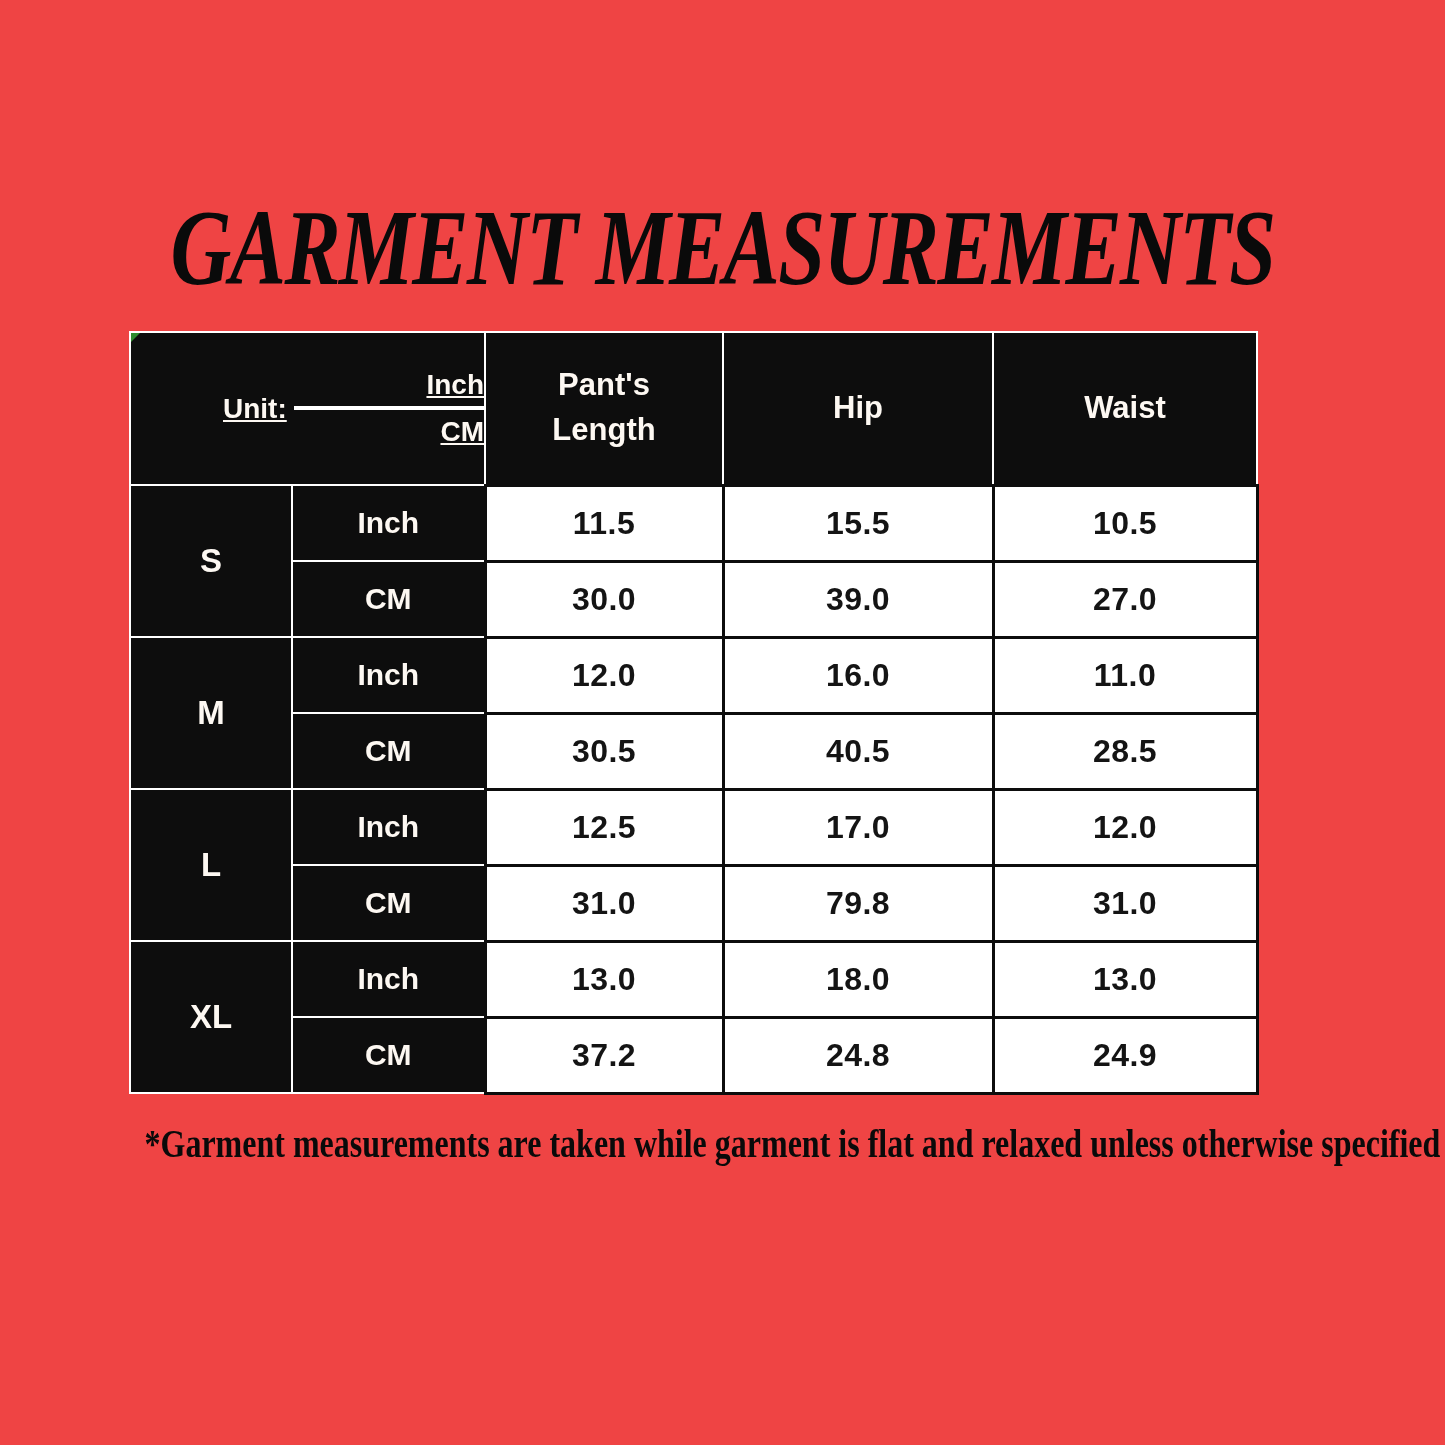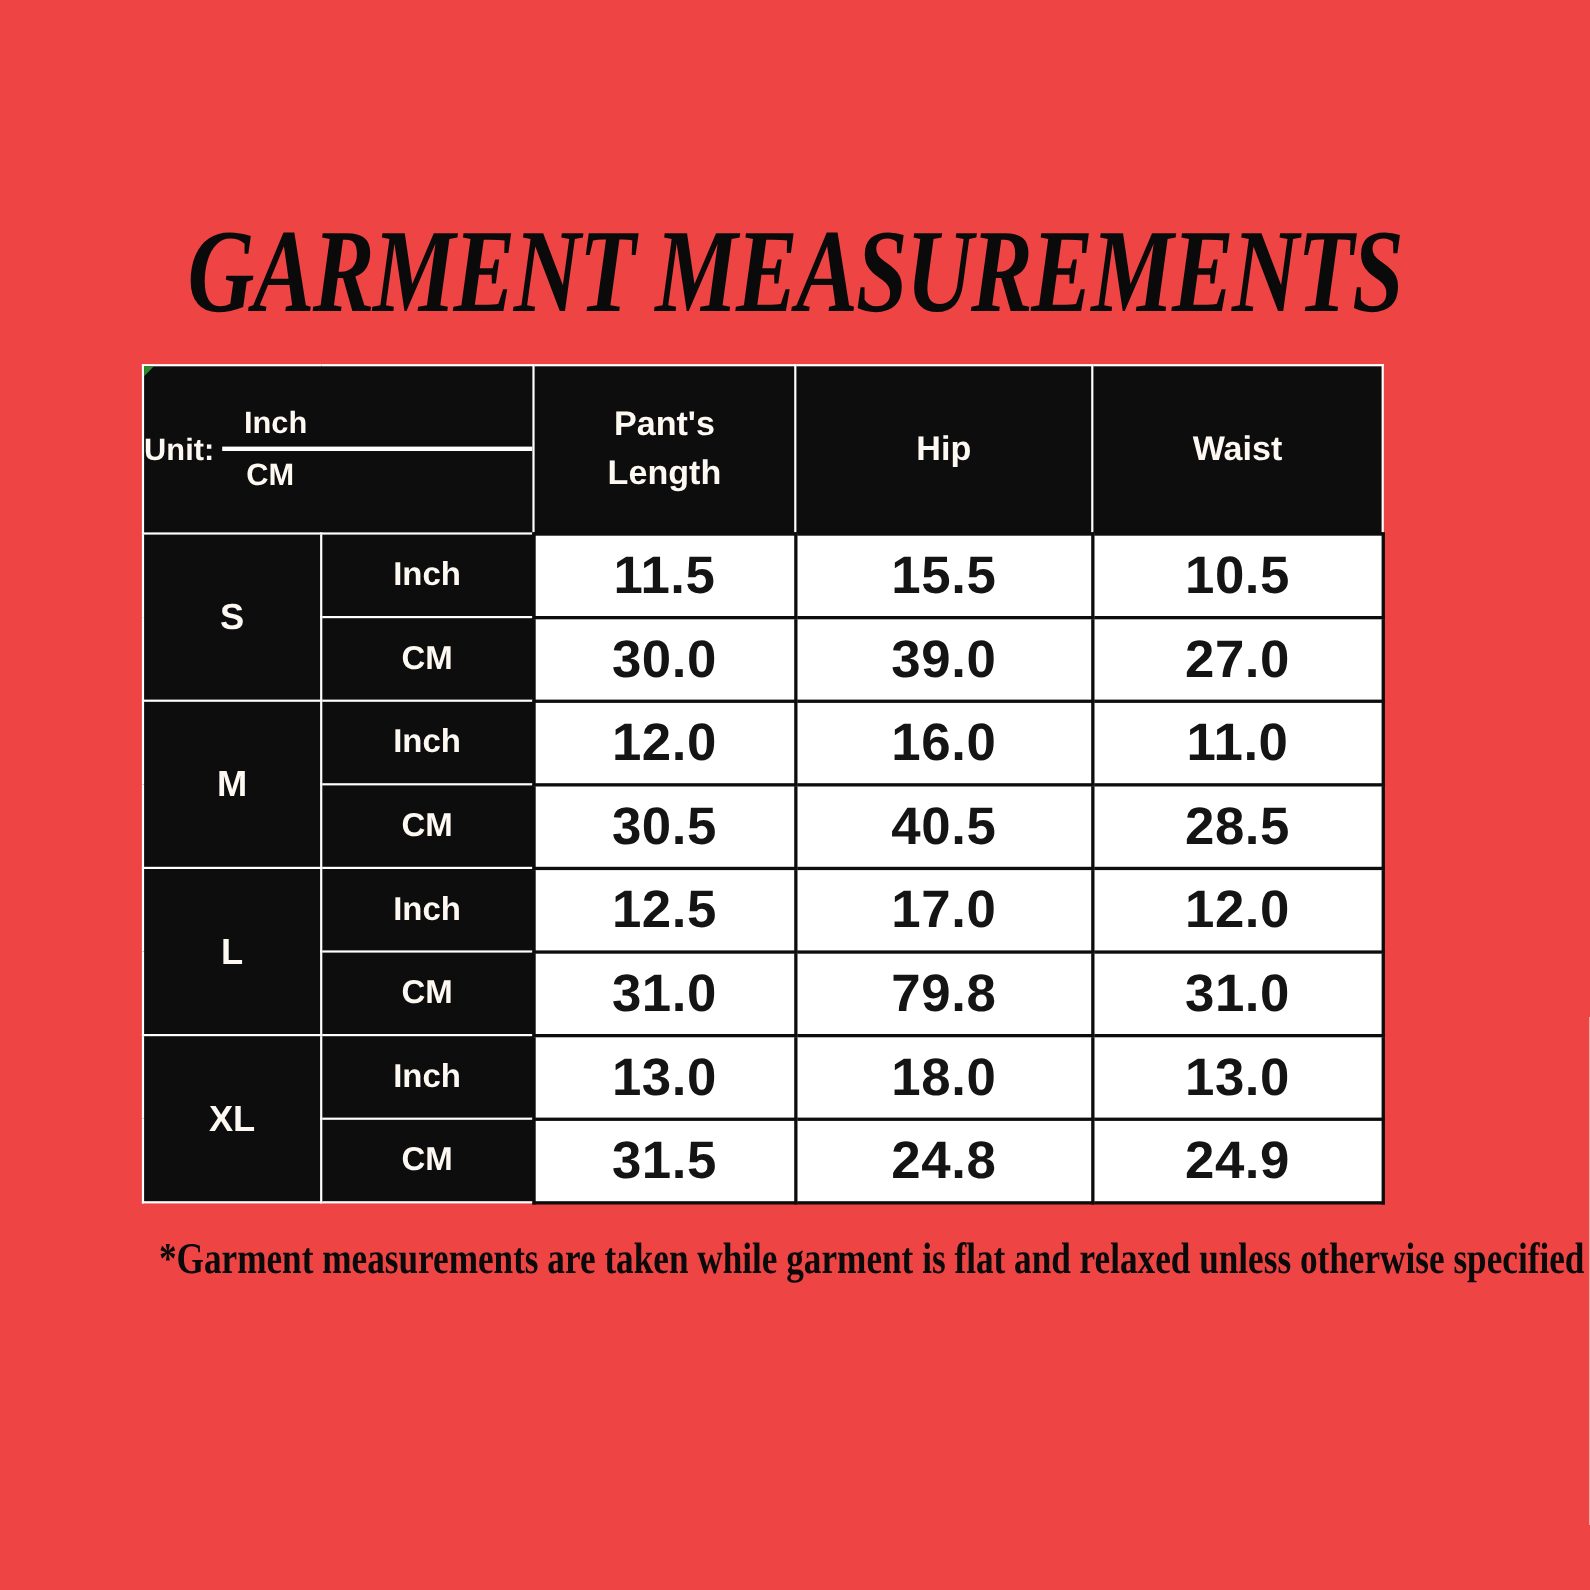--- a/index.html
+++ b/index.html
@@ -75,42 +75,44 @@
     background: #0d0d0d;
     color: #fdf8f2;
     border: 2px solid #ffffff;
     font-weight: bold;
   }
   .data {
     background: #ffffff;
     color: #141414;
     border: 3px solid #0d0d0d;
     font-weight: bold;
-    font-size: 48px;
+    font-size: 32px;
     letter-spacing: 0.5px;
   }
   .col-head {
     font-size: 31px;
     padding: 0 40px;
     line-height: 1.45;
   }
   .size-cell {
     font-size: 33px;
   }
   .unit-cell {
     font-size: 30px;
   }
 
   
   .unit-row {
     display: flex;
     align-items: center;
+    padding-left: 92px;
     font-size: 28px;
     font-weight: bold;
-    text-align: left;
+    text-align: right;
+    text-decoration: underline;
   }
   .unit-label { flex: 0 0 auto; }
   .fraction {
     flex: 1 1 auto;
     display: flex;
     flex-direction: column;
     margin-left: 7px;
   }
   .frac-top {
     border-bottom: 4px solid #ffffff;
@@ -215,21 +217,21 @@
 
         <tr class="data-row">
           <th class="dark size-cell" rowspan="2">XL</th>
           <th class="dark unit-cell">Inch</th>
           <td class="data">13.0</td>
           <td class="data">18.0</td>
           <td class="data">13.0</td>
         </tr>
         <tr class="data-row">
           <th class="dark unit-cell">CM</th>
-          <td class="data">31.5</td>
+          <td class="data">37.2</td>
           <td class="data">24.8</td>
           <td class="data">24.9</td>
         </tr>
       </tbody>
     </table>
   </div>
 
   <p class="footnote">*Garment measurements are taken while garment is flat and relaxed unless otherwise specified</p>
 
 </div>

